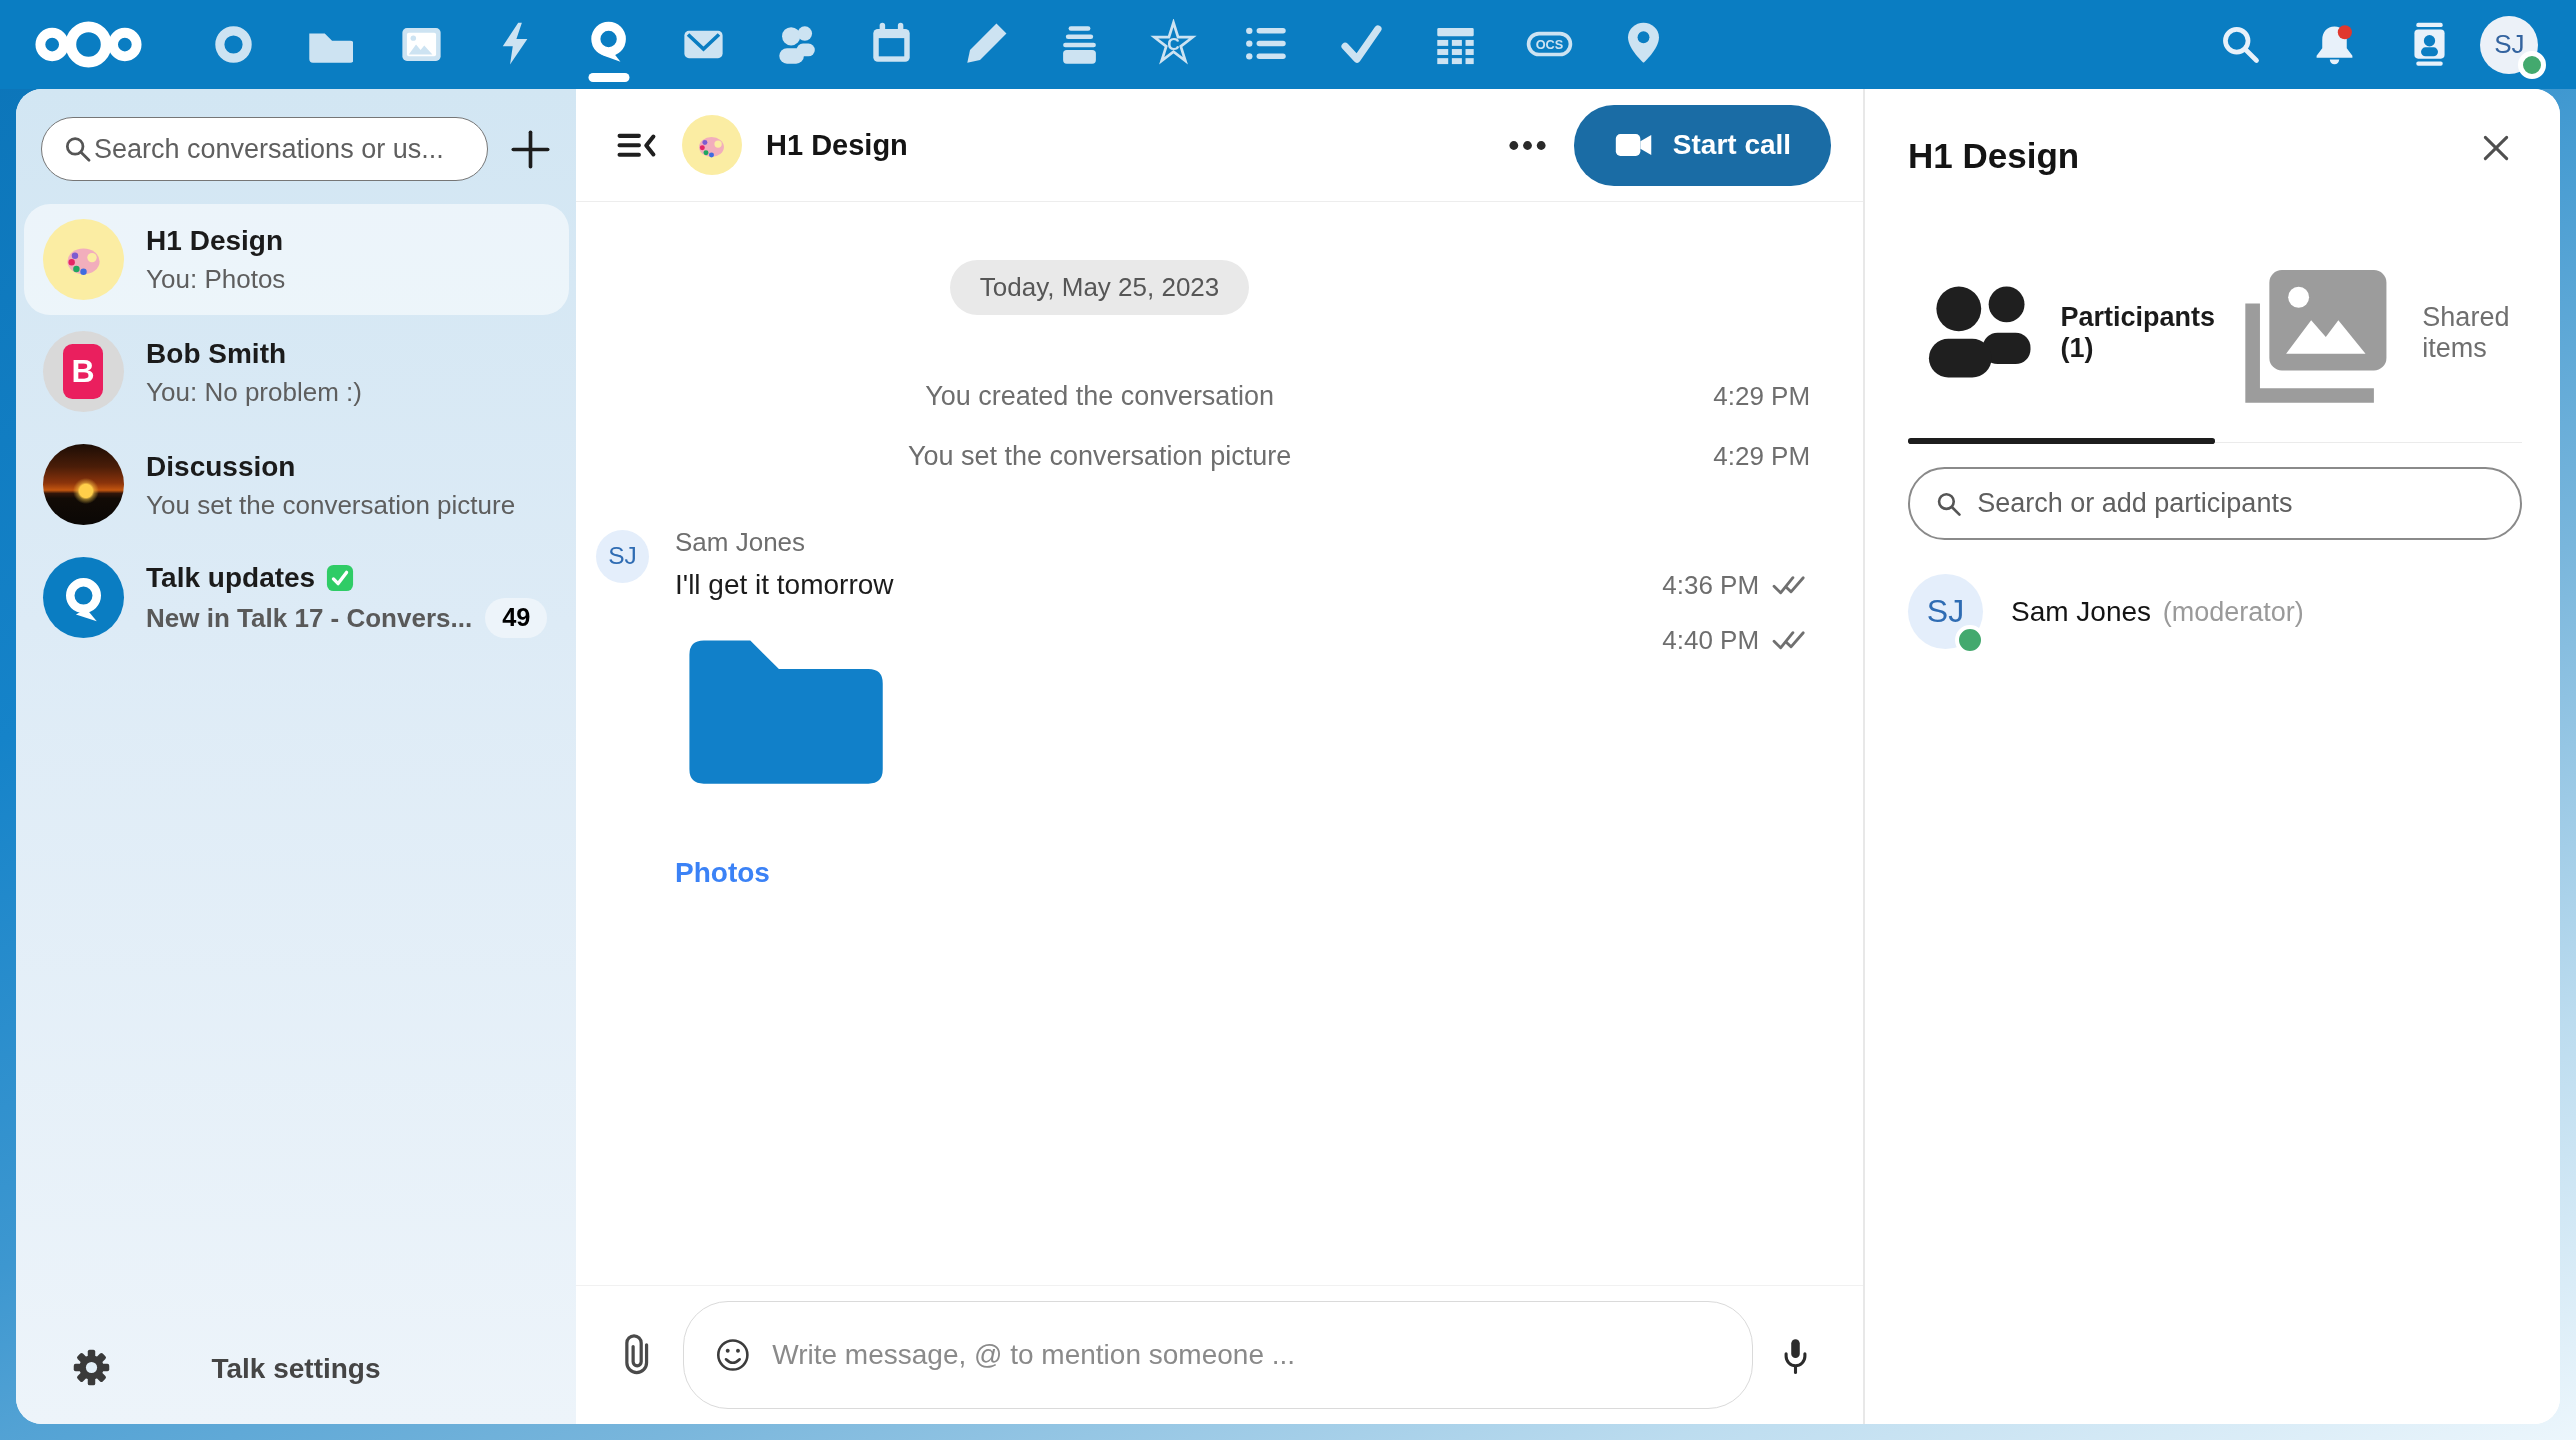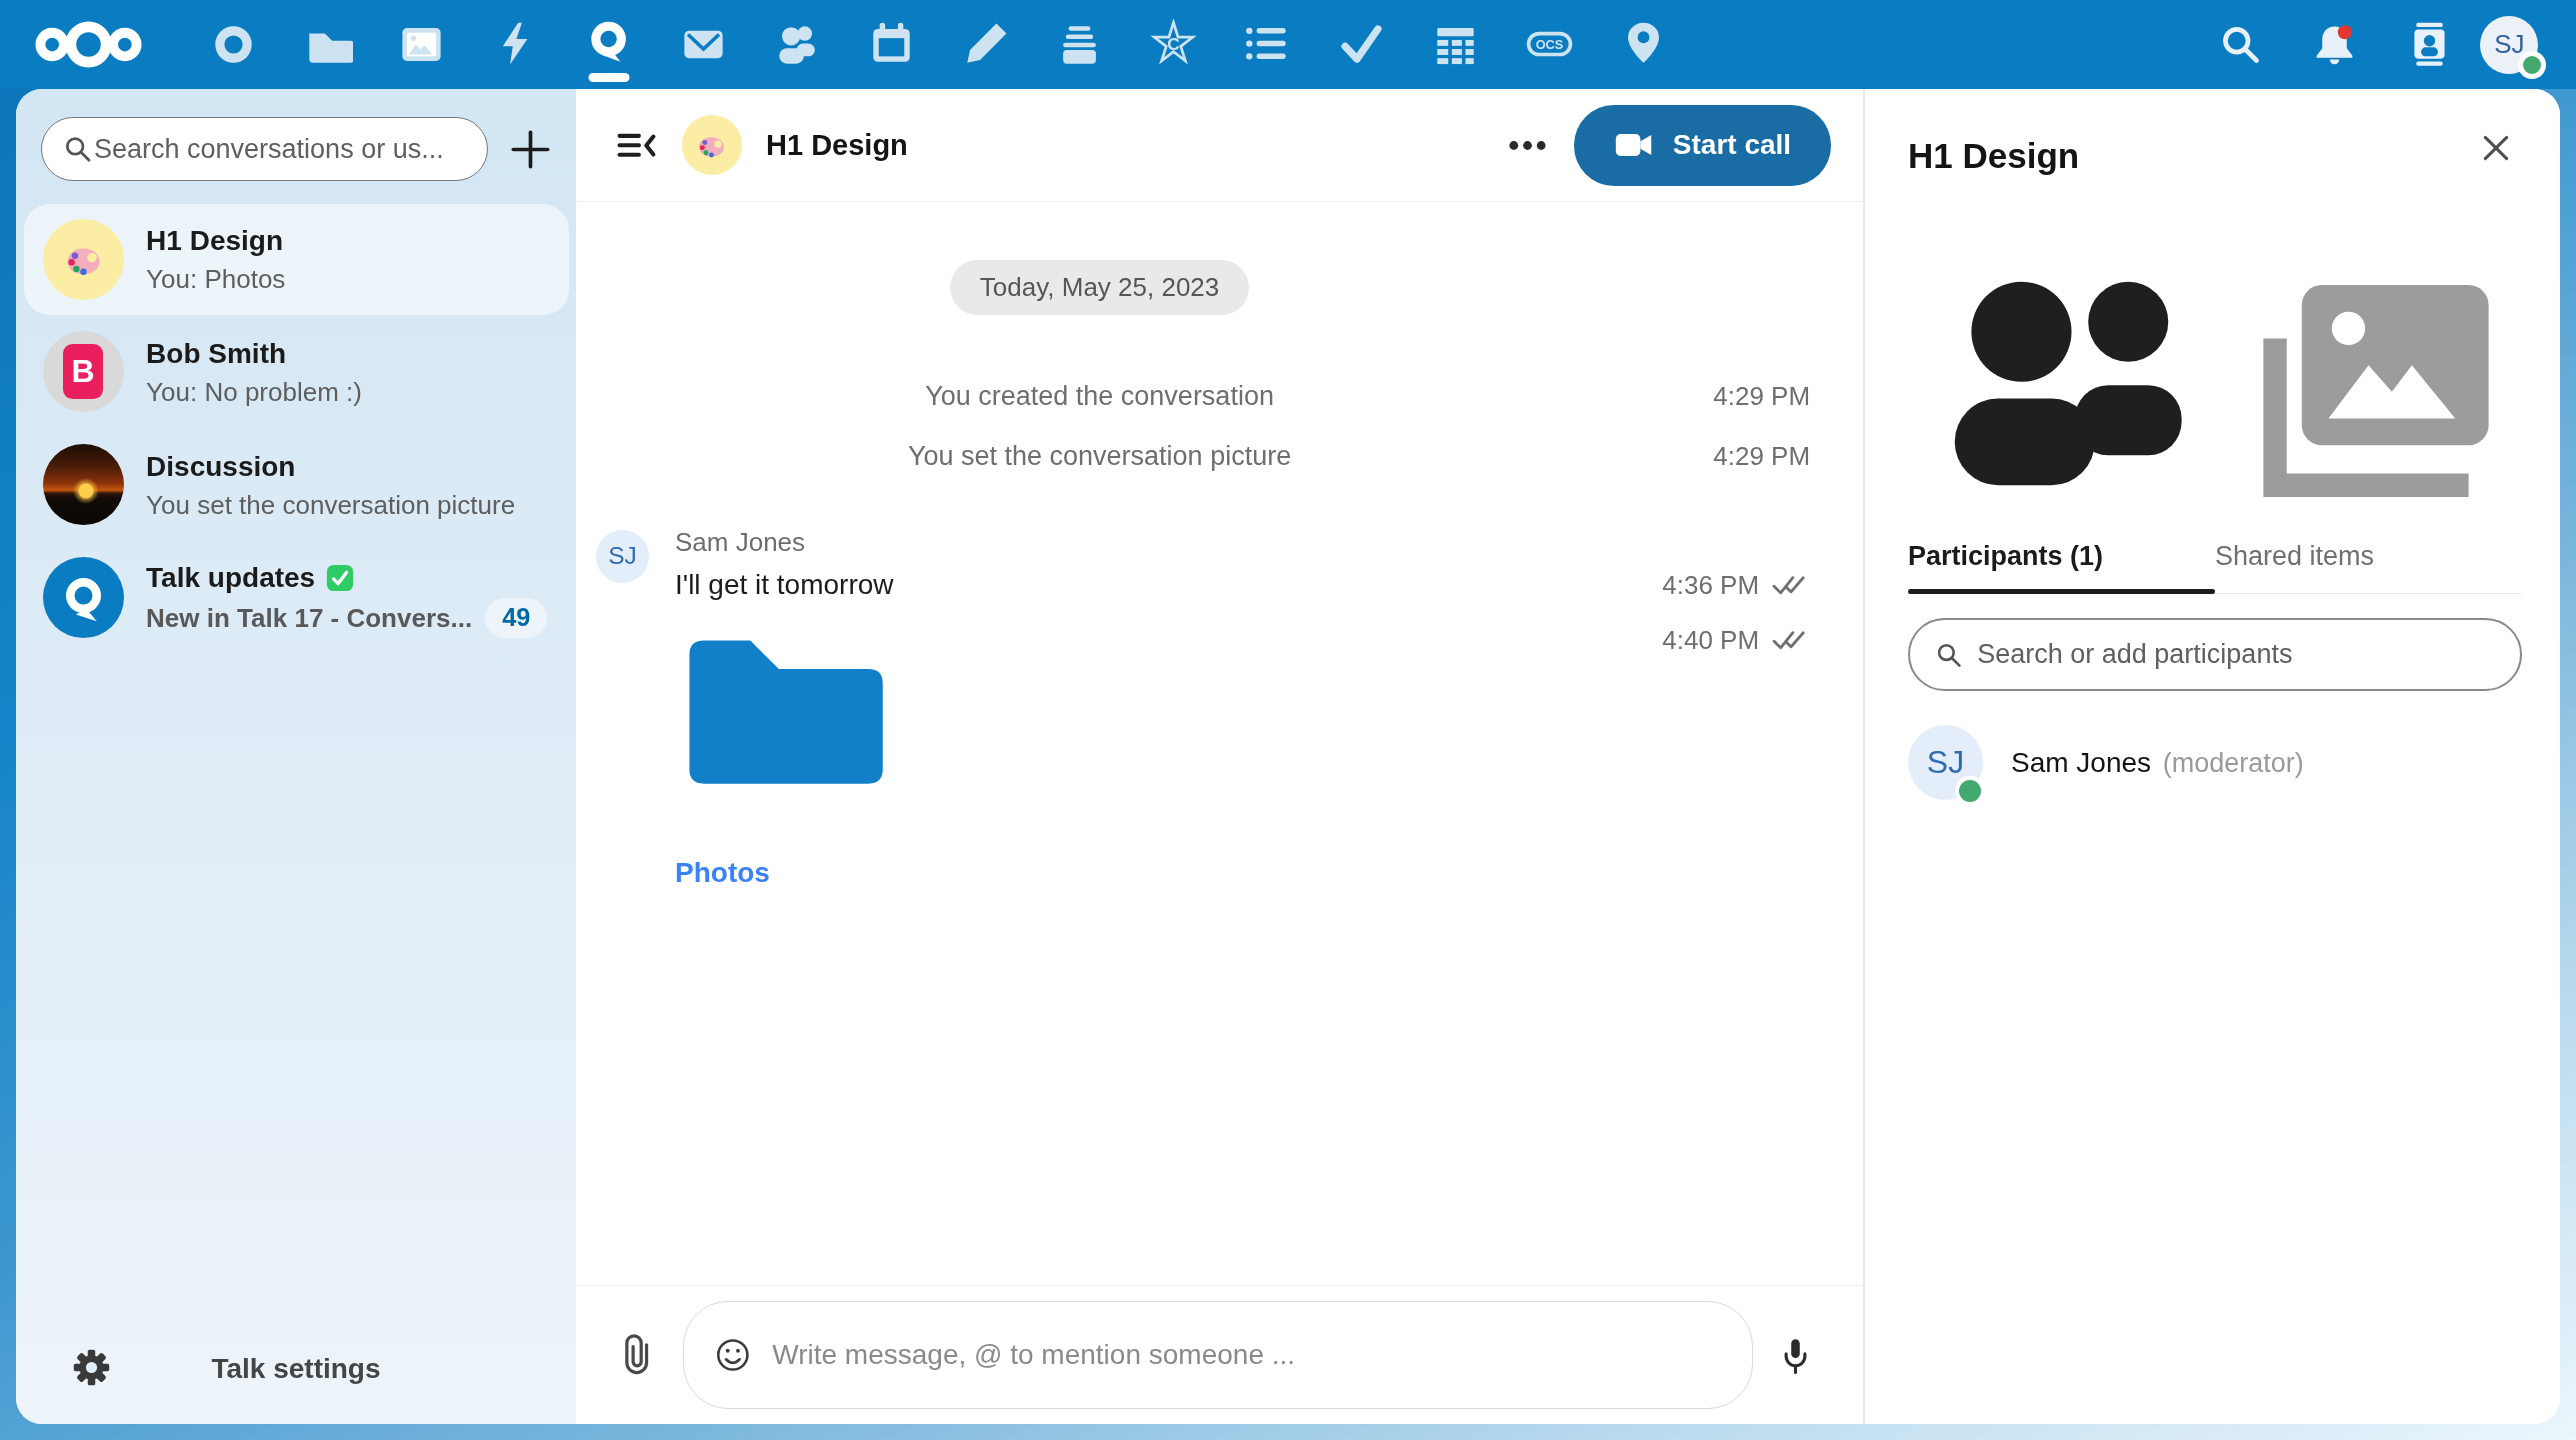--- a/index.html
+++ b/index.html
@@ -56,21 +56,21 @@
       radial-gradient(circle at 53% 58%, #ffcf4a 0 6.6px, rgba(255,207,74,.5) 8.5px, transparent 13px),
       linear-gradient(180deg,#1c0d05 0%,#4a1d08 28%,#8a330b 48%,#c4560f 57%,#31150a 61%,#120b06 67%,#0a0705 100%); }
   .av-talk { background:#0a7dc2; }
   .c-text { min-width:0; flex:1; }
   .c-title { font-size:28px; font-weight:bold; color:#1b1b1b; line-height:40px;
     white-space:nowrap; display:flex; align-items:center; gap:11.3px; }
   .c-sub { font-size:26px; color:#5e5e5e; line-height:36px; white-space:nowrap;
     overflow:hidden; text-overflow:ellipsis; }
   .sub-row { display:flex; align-items:center; gap:13px; }
   .c-sub.unread { font-weight:bold; color:#595959; }
-  .unread-pill { background:#edf4fa; color:#0369a1; font-weight:bold; font-size:25.4px;
+  .unread-pill { background:#edf4fa; color:#000000; font-weight:bold; font-size:25.4px;
     border-radius:24.5px; padding:5.6px 17px; flex:none; }
   .sb-spacer { flex:1; }
   .sb-bottom { height:111px; position:relative; display:flex; align-items:center; flex:none; }
   .gear-btn { position:absolute; left:49px; width:53px; height:53px; border:none;
     background:transparent; cursor:pointer; }
   .settings-label { position:absolute; left:0; right:0; text-align:center; font-weight:bold;
     font-size:28px; color:#454545; cursor:pointer; }
 
   
   .chat { flex:1; min-width:0; display:flex; flex-direction:column; background:#fff; }
@@ -117,21 +117,21 @@
 
   .vdivider { width:1.9px; flex:none; background:#e8e8e8; }
 
   
   .details { width:695px; flex:none; background:#fff; display:flex; flex-direction:column;
     padding:32px 38px 0 43px; }
   .details-head { display:flex; align-items:flex-start; }
   .details-title { font-size:35px; font-weight:bold; color:#141414; margin-top:15px; }
   .close-btn { margin-left:auto; width:53px; height:53px; }
   .tabs { display:flex; margin-top:58px; border-bottom:1.9px solid #ebebeb; }
-  .tab { flex:1; display:flex; flex-direction:column; gap:15px;
+  .tab { flex:1; display:flex; flex-direction:row; align-items:center; gap:15px;
     padding:11.3px 0 21px; position:relative; cursor:pointer; }
   .tab-label { font-size:27px; color:#6f6f6f; }
   .tab.active .tab-label { font-weight:bold; color:#1b1b1b; }
   .tab.active::after { content:""; position:absolute; bottom:-1.9px; left:0; right:0;
     height:5.6px; background:#1d1d1d; border-radius:2.8px; }
   .p-search { margin-top:24.5px; height:73px; border:2.8px solid #8a8a8a; border-radius:38px;
     display:flex; align-items:center; gap:15px; padding:0 24.5px; flex:none; }
   .participant { display:flex; align-items:center; gap:28px; margin-top:34px; cursor:pointer; }
   .p-avatar { width:75px; height:75px; border-radius:50%; background:#e4eefb; color:#2f6cb3;
     font-size:32px; display:flex; align-items:center; justify-content:center; position:relative; flex:none; }

